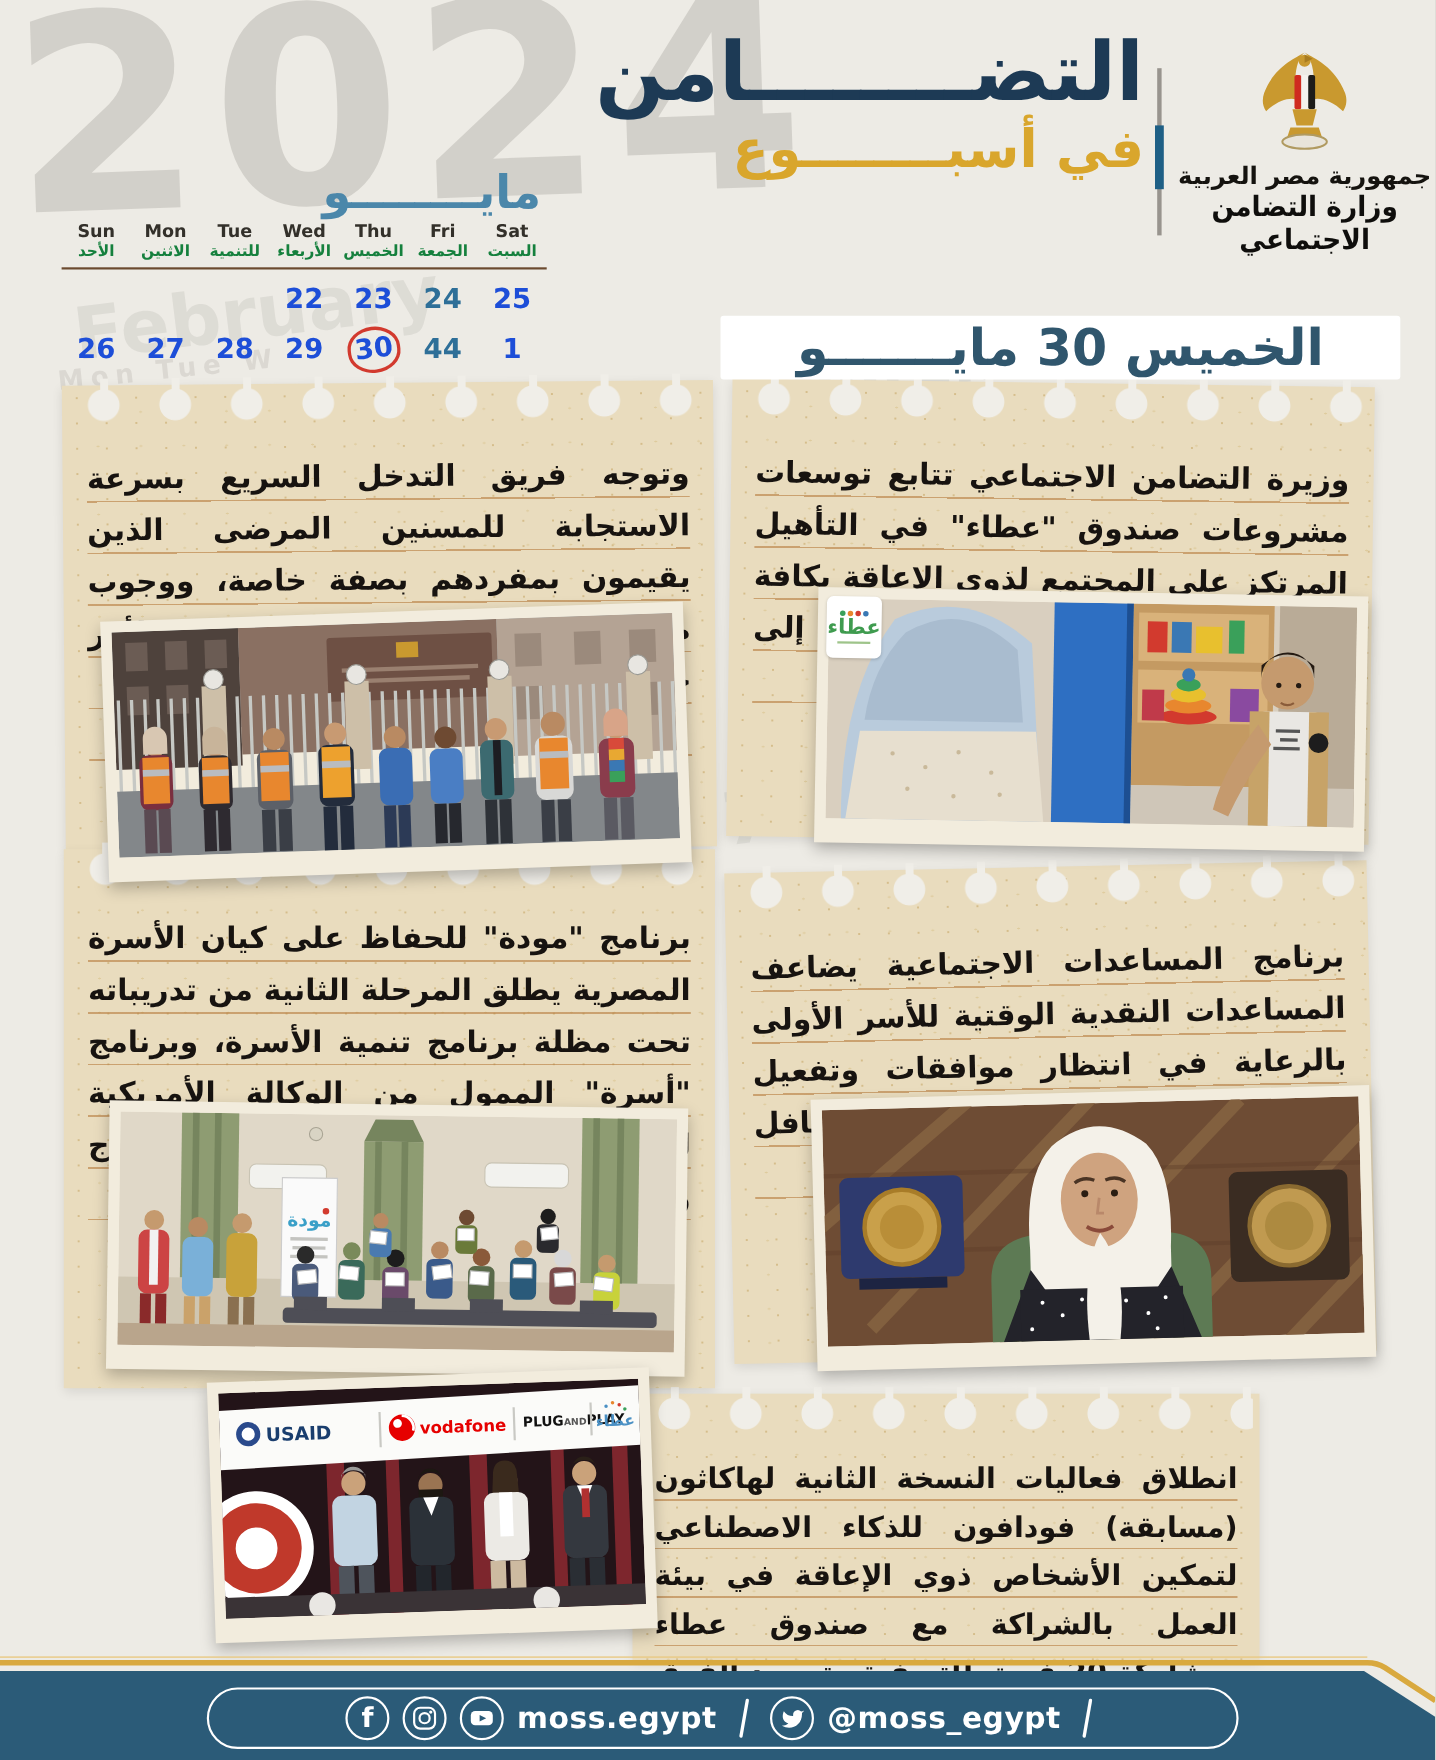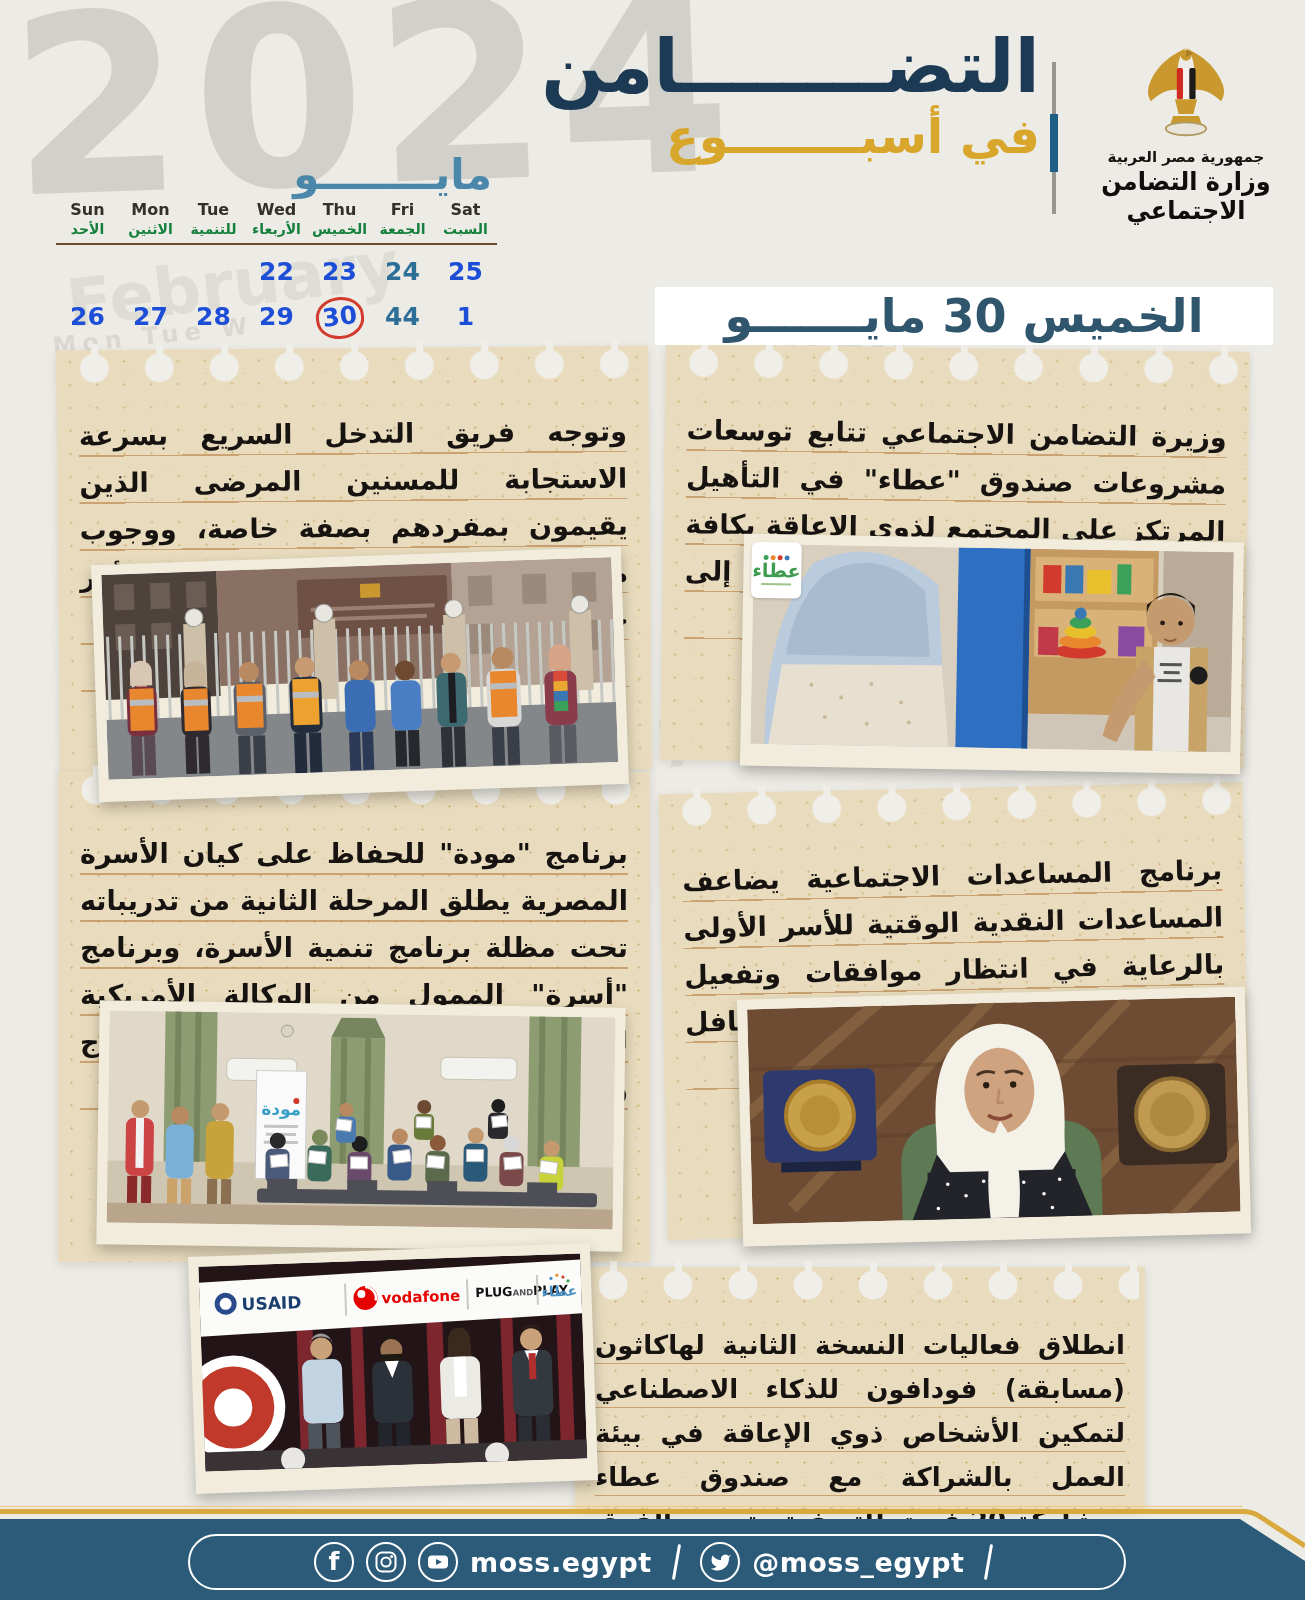--- a/index.html
+++ b/index.html
@@ -29,21 +29,21 @@
   .circle30{display:inline-block;width:42px;height:36px;line-height:34px;border:3px solid #d23a2e;
     border-radius:50% / 46%;transform:rotate(-7deg);}
 
   
   .titles{position:absolute;left:500px;top:25px;width:540px;text-align:right;direction:rtl;z-index:3;}
   .title1{font-size:74px;font-weight:800;color:#1d3a55;line-height:1.12;}
   .title2{font-size:48px;font-weight:800;color:#d9a62c;line-height:1.1;margin-top:2px;}
   .vdiv{position:absolute;left:1052px;top:62px;width:4px;height:152px;background:#98948e;z-index:3;}
   .vdiv::after{content:"";position:absolute;left:-2px;top:52px;width:8px;height:58px;background:#1e5f85;}
   .logo-block{position:absolute;left:1070px;top:44px;width:232px;text-align:center;z-index:3;}
-  .republic{font-size:15px;font-weight:bold;color:#15130f;margin-top:4px;direction:rtl;}
+  .republic{font-size:22px;font-weight:bold;color:#15130f;margin-top:4px;direction:rtl;}
   .ministry{font-size:24px;font-weight:bold;color:#0f0e0c;direction:rtl;transform:scaleY(1.06);margin-top:2px;}
   .date-band{position:absolute;left:655px;top:287px;width:618px;height:58px;background:#fff;border-radius:3px;
     display:flex;align-items:center;justify-content:center;z-index:3;}
   .date-band .dtxt{direction:rtl;font-size:46px;font-weight:800;color:#30566d;white-space:nowrap;}
 
   
   .card{position:absolute;background-color:#e9dcbe;
     background-image:radial-gradient(#d5bd8b 1.2px,transparent 1.4px),radial-gradient(#decb9d 1px,transparent 1.2px);
     background-size:27px 23px,39px 31px;background-position:0 0,13px 9px;
     box-shadow:0 3px 10px rgba(0,0,0,.10);z-index:1;}

